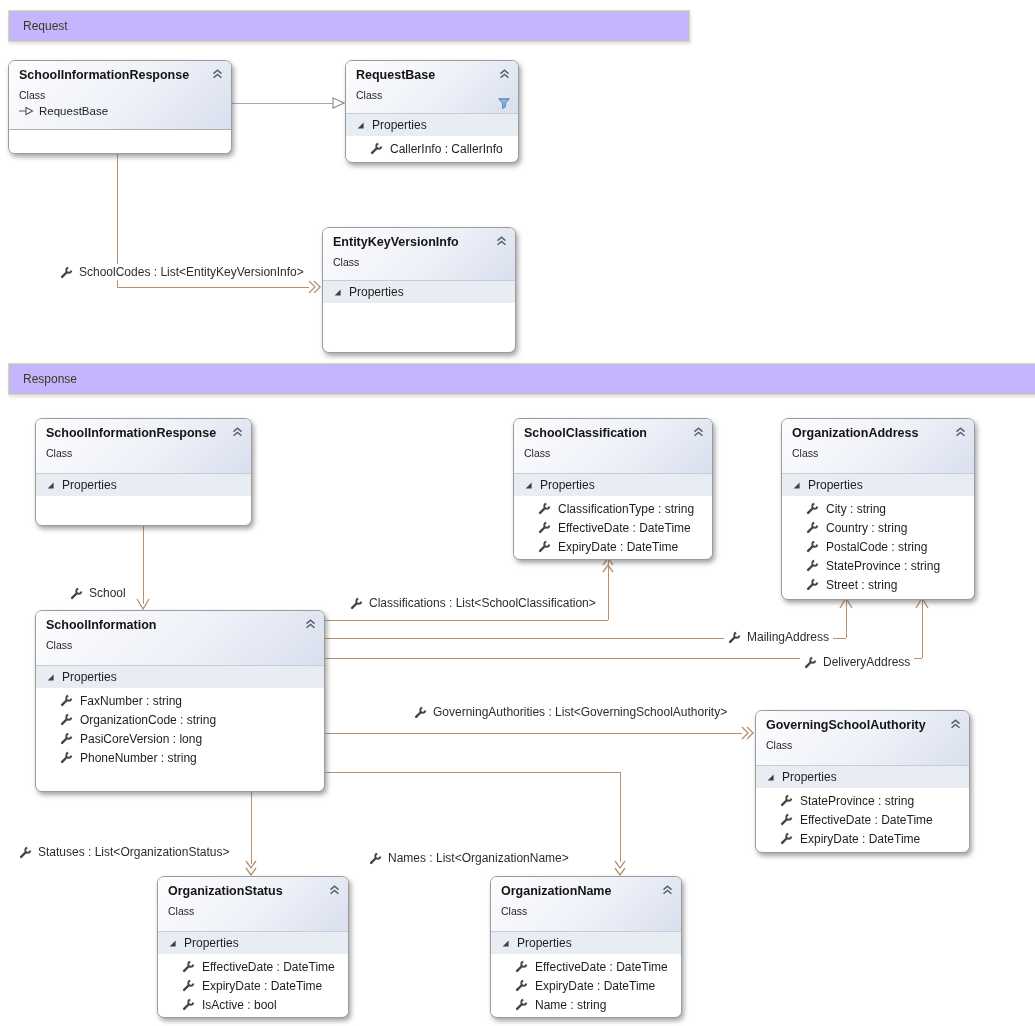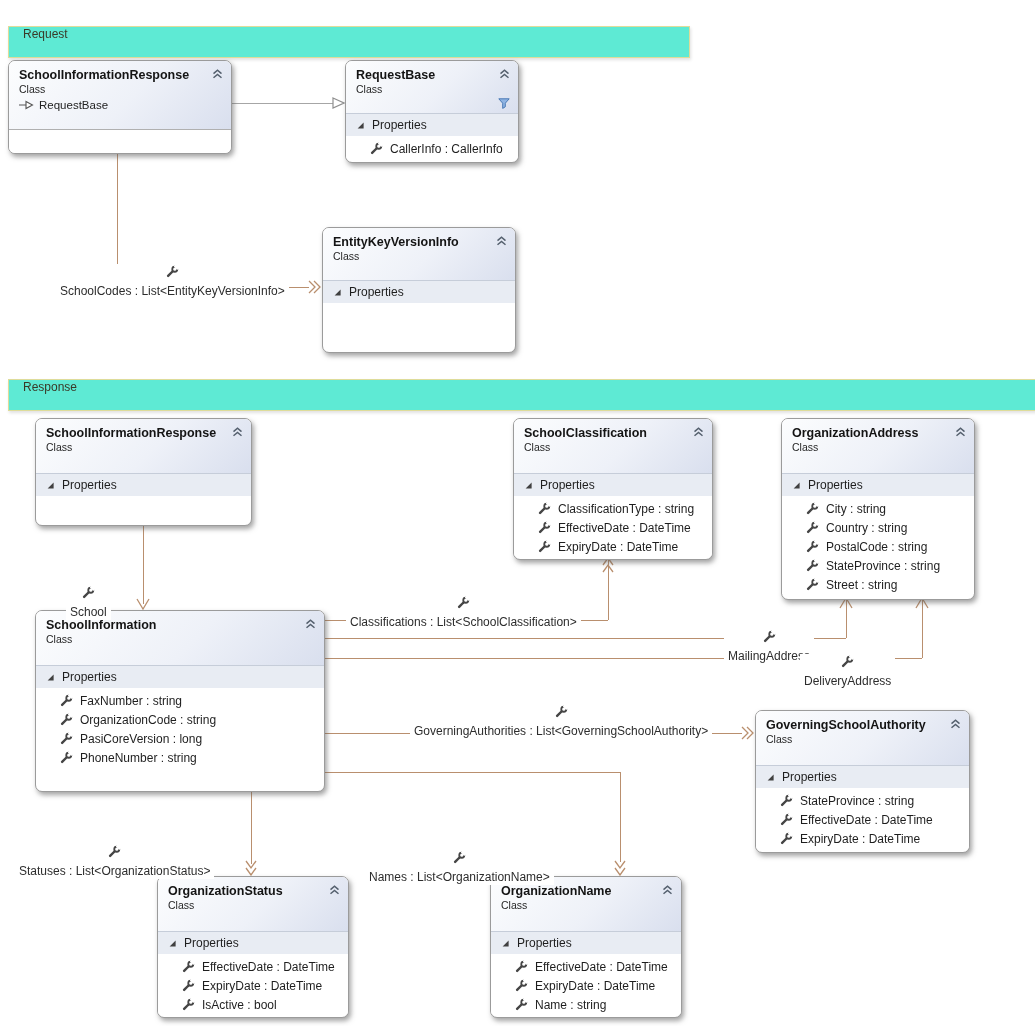--- a/index.html
+++ b/index.html
@@ -1,50 +1,50 @@
 <!DOCTYPE html>
 <html><head>
 <meta charset="utf-8">
 <style>
   html,body{margin:0;padding:0;background:#ffffff;}
   #canvas{position:relative;width:1035px;height:1026px;background:#ffffff;overflow:hidden;
           font-family:"Liberation Sans",sans-serif;color:#1e1e1e;}
 
   
-  .band{position:absolute;background:#5eead4;border:1px solid #dedc9a;
+  .band{position:absolute;background:#c4b5fd;border:1px solid #dedc9a;
         box-shadow:1px 2px 3px rgba(0,0,0,0.12);
-        display:flex;padding-left:14px;font-size:12px;color:#3a3a28;z-index:1;margin-top:16px;}
+        display:flex;align-items:center;padding-left:14px;font-size:12px;color:#3a3a28;z-index:1;}
 
   
   .cls{position:absolute;background:#ffffff;border:1px solid #9b9b9b;border-radius:7px;
        box-shadow:2px 3px 5px rgba(90,90,90,0.55);overflow:hidden;z-index:3;}
   .chead{position:relative;background:linear-gradient(135deg,#fcfdfe 0%,#eef1f8 55%,#d9dfee 100%);
          padding:7px 10px 0 10px;box-sizing:border-box;}
   .ctitle{font-size:12.5px;font-weight:bold;color:#141414;white-space:nowrap;}
-  .csub{font-size:10.5px;color:#262626;margin-top:1px;}
+  .csub{font-size:10.5px;color:#262626;margin-top:7px;}
   .cinherit{display:flex;align-items:center;gap:5px;font-size:11.5px;color:#222;margin-top:4px;}
   .collapse{position:absolute;top:8px;right:8px;}
   .funnel{position:absolute;right:8px;bottom:4px;}
   .cbody{border-top:1px solid #b0b0b0;background:#fff;}
   .pband{display:flex;align-items:center;gap:7px;background:#e8ecf3;border-top:1px solid #c6cdd9;
          height:22px;padding-left:10px;font-size:12px;color:#1e1e1e;}
   .prow{display:flex;align-items:center;gap:7px;height:19px;padding-left:24px;font-size:12px;
         color:#1e1e1e;white-space:nowrap;}
   .prows{padding-top:3px;background:#fff;}
 
   
   .hline,.vline{position:absolute;z-index:2;}
   .hline{height:0;border-top:1px solid #b98f6e;}
   .vline{width:0;border-left:1px solid #b98f6e;}
   .hline.gray{border-top:1px solid #a6a6a6;}
   .ahead{position:absolute;z-index:2;}
 
   
   .alabel{position:absolute;display:flex;align-items:center;gap:6px;background:#ffffff;
-          padding:1px 4px;font-size:12px;color:#2d2d2d;white-space:nowrap;z-index:4;flex-direction:column;}
+          padding:1px 4px;font-size:12px;color:#2d2d2d;white-space:nowrap;z-index:4;}
 </style>
 </head>
 <body>
 
 <svg width="0" height="0" style="position:absolute">
   <defs>
     <symbol id="sym-wrench" viewBox="0 0 16 16">
       <path d="M2.6 13.4 L8 8" stroke="#454545" stroke-width="3" stroke-linecap="round" fill="none"></path>
       <circle cx="10.8" cy="5.2" r="3.1" stroke="#454545" stroke-width="2.2" fill="none"></circle>
       <rect x="10.4" y="-0.2" width="6" height="4.8" fill="#ffffff" transform="rotate(45 13.4 2.2)"></rect>

